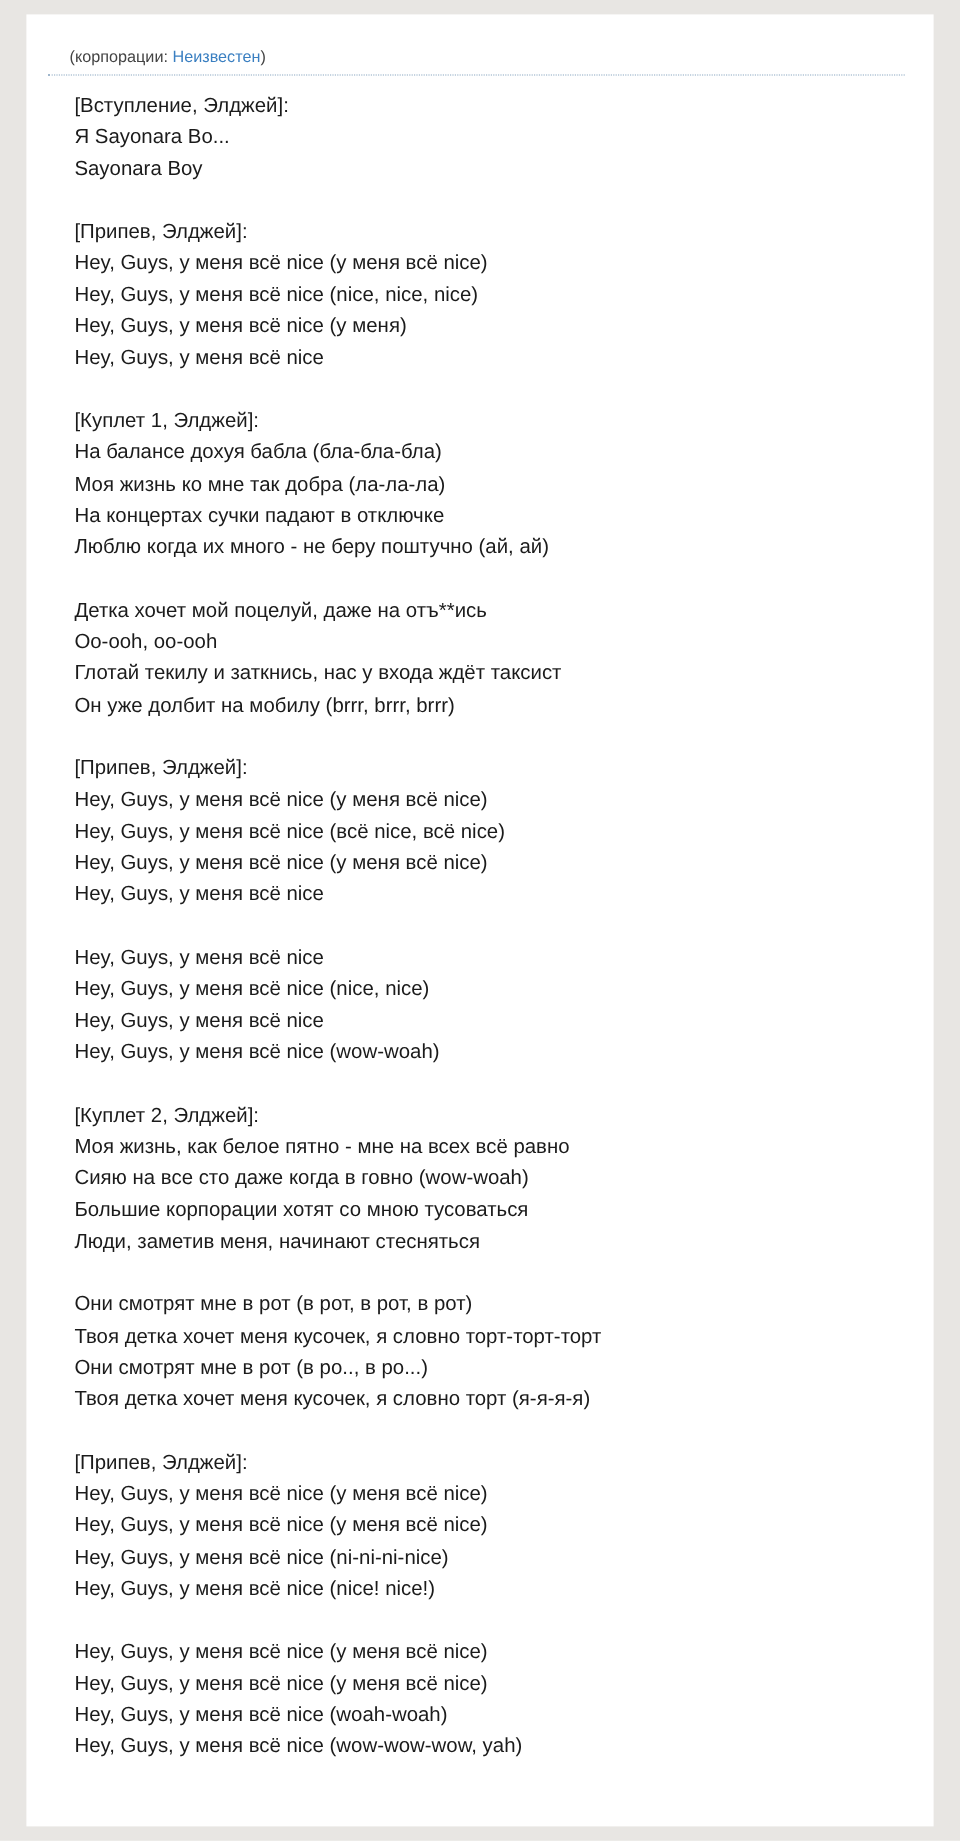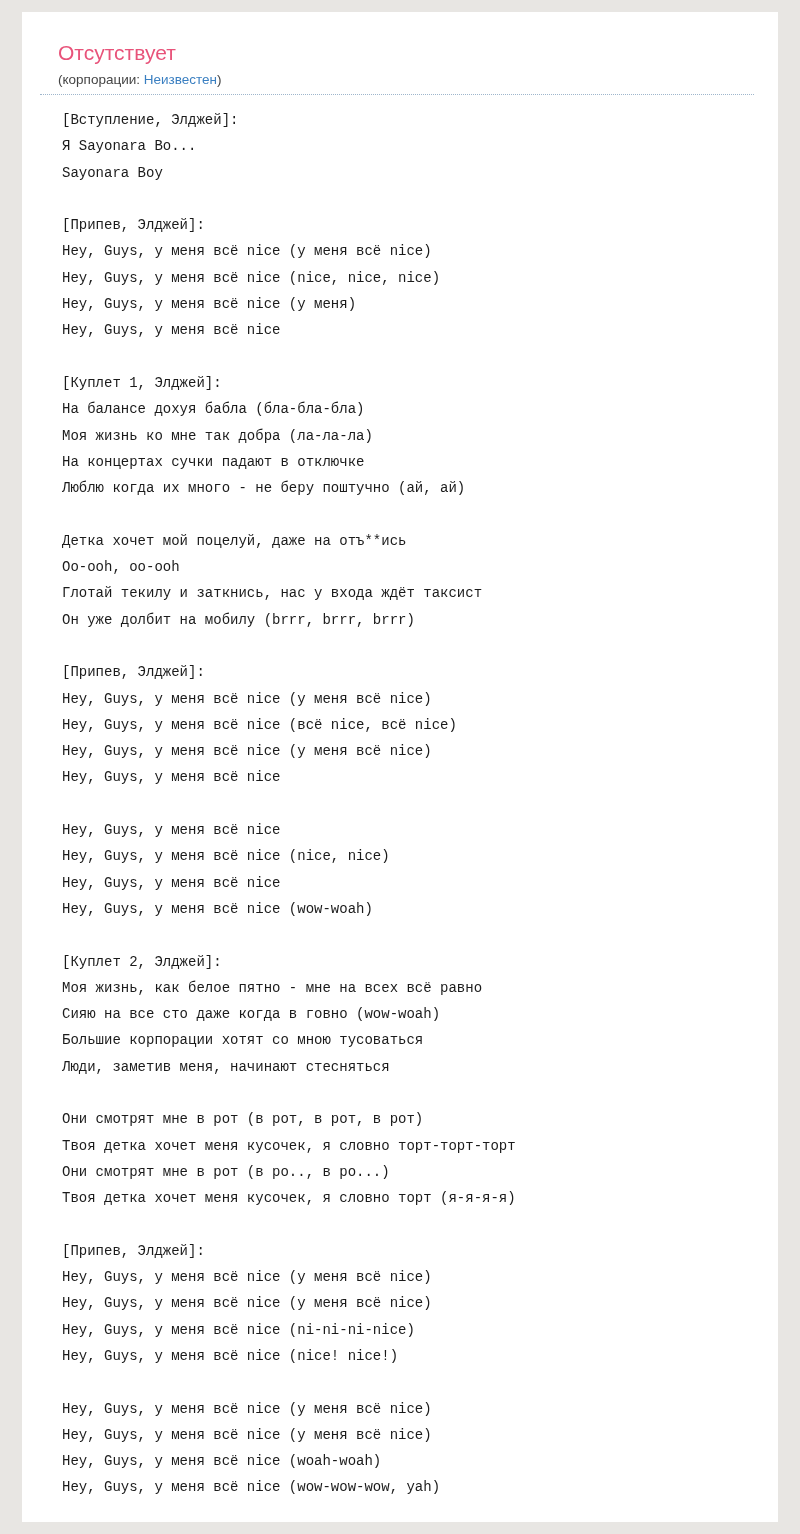--- a/index.html
+++ b/index.html
@@ -39,33 +39,32 @@
     color: #3a7fc1;
     text-decoration: none;
     text-align: right;
   }
   .divider {
     border: 0;
     border-top: 1px dotted #9fb6cc;
     margin: 0 0 12px 0;
   }
   .lyrics {
-    font-size: 14px;
+    font-size: 17px;
     line-height: 26.3px;
     color: #1b1b1b;
     margin: 0 0 0 22px;
     white-space: pre-wrap;
-    font-family: Liberation Mono, monospace;
+    font-family: Liberation Sans, sans-serif;
   }
 </style>
 </head>
 <body>
 
 <div class="page">
-  <h1 class="song-title">Отсутствует</h1>
   <div class="artist-line"><span>(корпорации: </span><a class="artist-link" href="#">Неизвестен</a><span>)</span></div>
   <hr class="divider">
   <div class="lyrics">[Вступление, Элджей]:
 Я Sayonara Bo...
 Sayonara Boy
 
 [Припев, Элджей]:
 Hey, Guys, у меня всё nice (у меня всё nice)
 Hey, Guys, у меня всё nice (nice, nice, nice)
 Hey, Guys, у меня всё nice (у меня)

